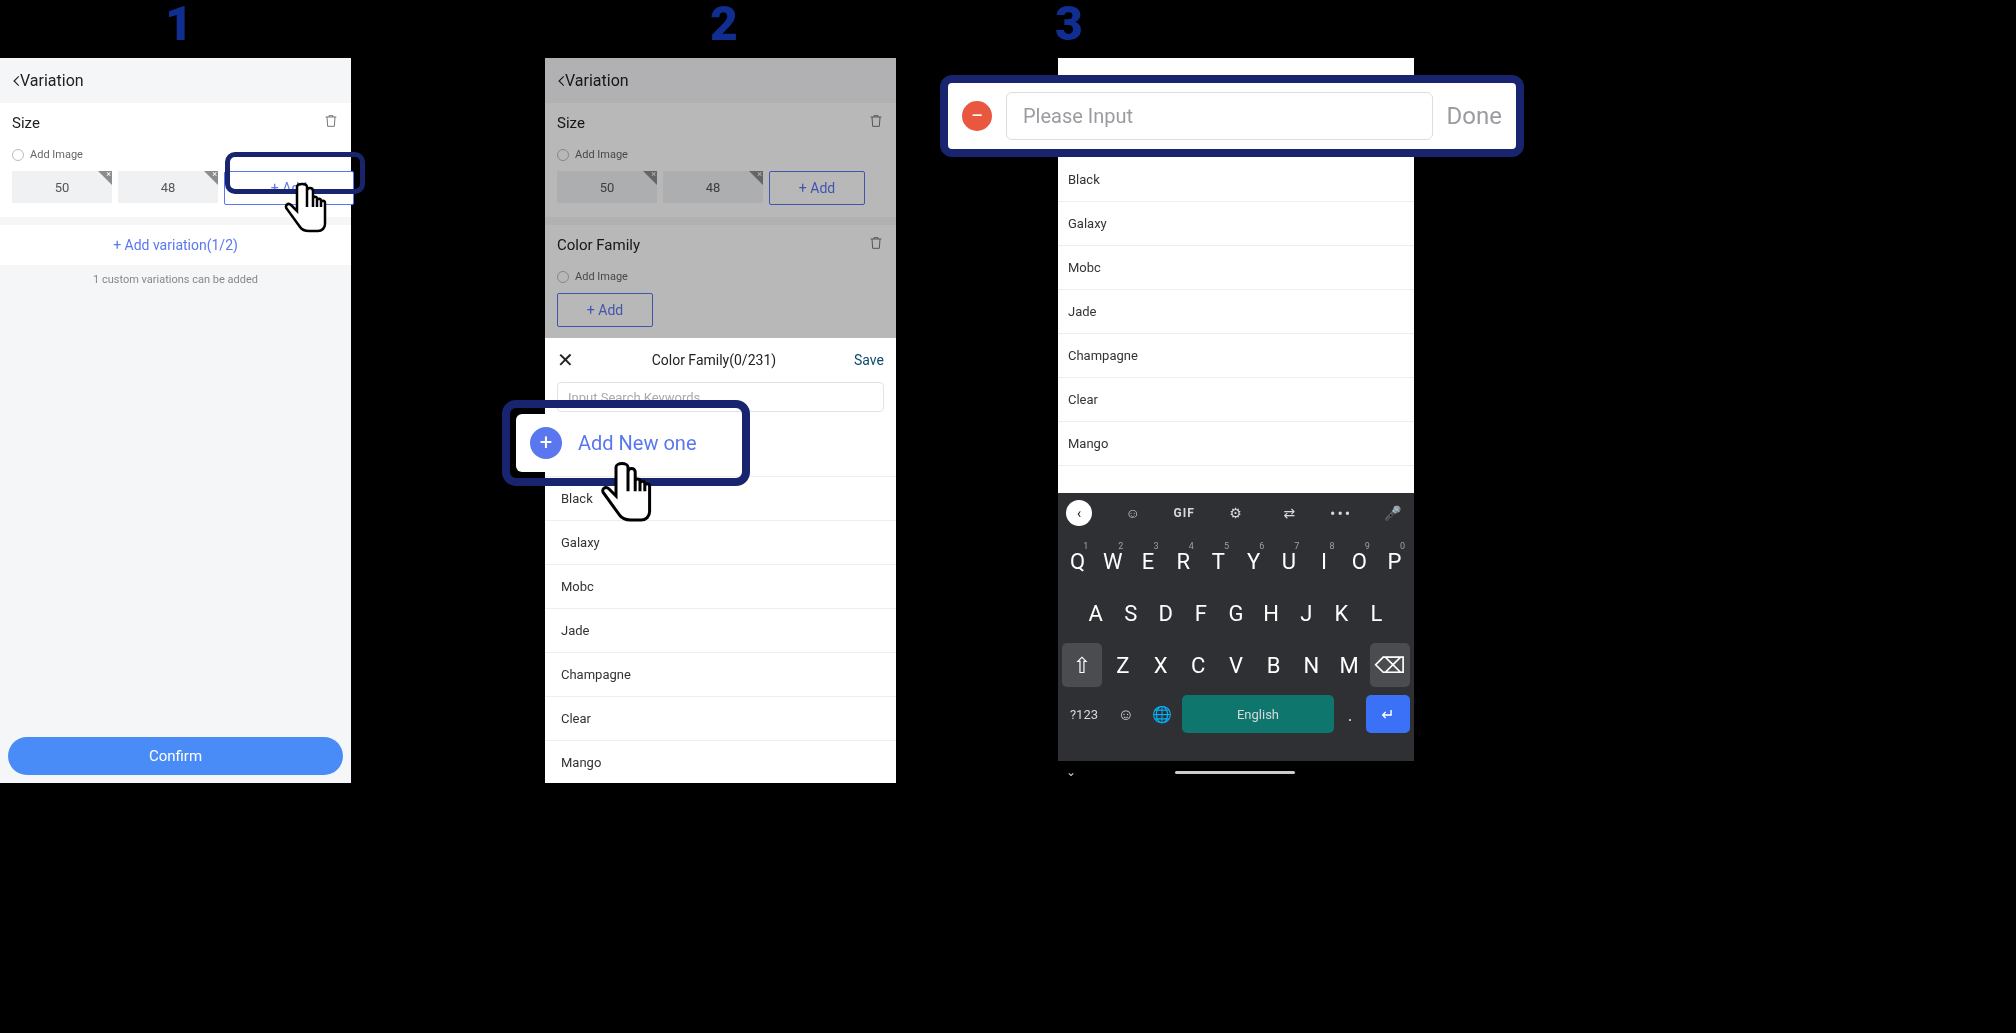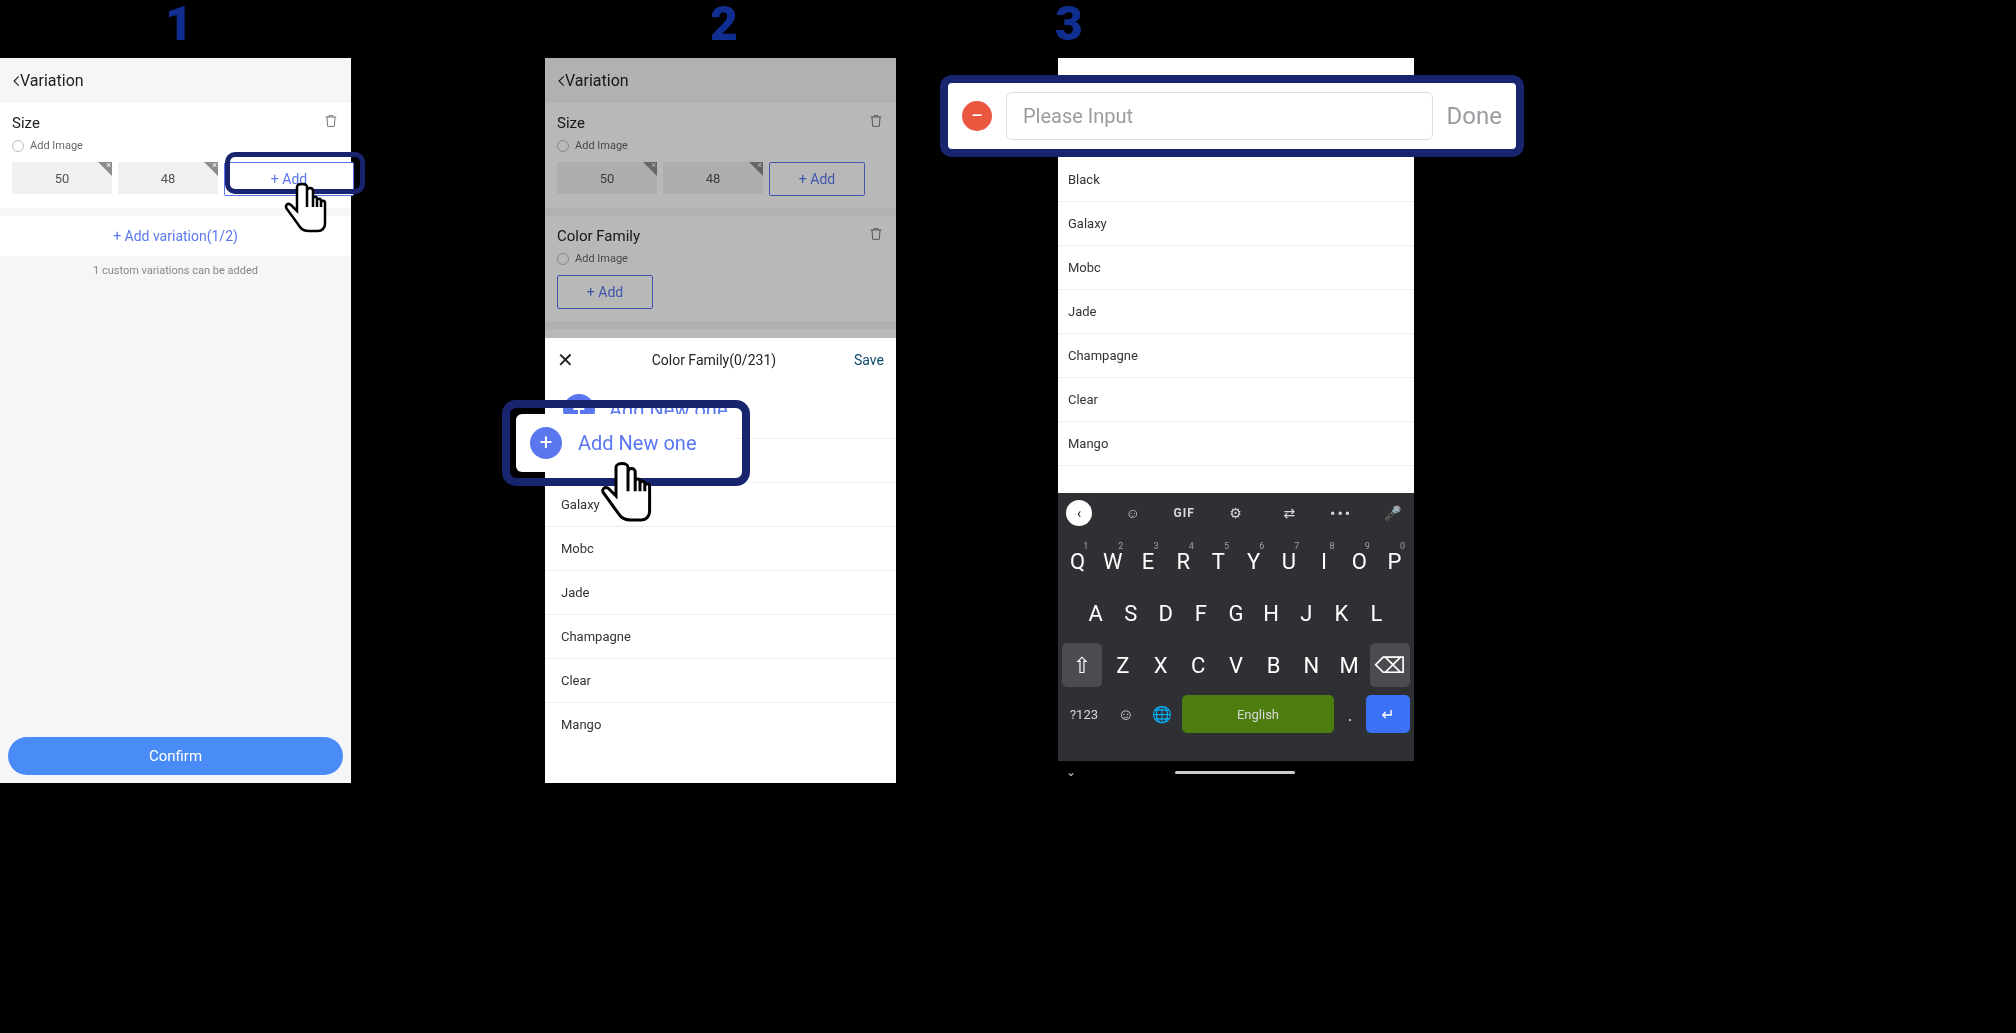--- a/index.html
+++ b/index.html
@@ -24,21 +24,21 @@
 }
 .hdr1 .back svg { stroke: #222; }
 .hdr1 .title { flex:1; text-align:left; font-size:16px; color:#222;margin-left:20px; }
 
 .card {
   background:#fff; margin:0 0 8px 0; padding:10px 12px 12px 12px;
 }
 .sec-title-row { display:flex; align-items:center; justify-content:space-between;gap:48px; }
 .sec-title { font-size:15px; color:#222; }
 .trash-icon { width:16px; height:16px; }
-.add-image-row { display:flex; align-items:center; gap:6px; margin-top:6px; }
+.add-image-row { display:flex; align-items:center; gap:6px; margin-top:15px; }
 .radio-dot { width:12px; height:12px; border:1px solid #bbb; border-radius:50%; }
 .add-image-text { font-size:11px; color:#666; }
 
 .chip-row { display:flex; gap:6px; margin-top:10px; }
 .chip {
   flex:0 0 auto; width:100px; height:32px; background:#f0f1f3;
   display:flex; align-items:center; justify-content:center; font-size:13px; color:#555;
   position:relative;
 }
 .chip .x-corner {
@@ -169,21 +169,21 @@
 }
 .kb-row4 { align-items:center; }
 .kb-row4 .k-mode {
   flex:0 0 44px; height:38px; background:transparent; color:#d7d8da; font-size:13px;
   display:flex; align-items:center; justify-content:center;
 }
 .kb-row4 .k-icon {
   flex:0 0 32px; height:38px; color:#d7d8da; display:flex; align-items:center; justify-content:center; font-size:16px;
 }
 .kb-row4 .spacebar {
-  flex:1; height:38px; background:#4d7c0f; border-radius:5px; color:#d7d8da;
+  flex:1; height:38px; background:#0f766e; border-radius:5px; color:#d7d8da;
   display:flex; align-items:center; justify-content:center; font-size:13px;
 }
 .kb-row4 .period { flex:0 0 24px; color:#d7d8da; text-align:center; font-size:18px; }
 .kb-row4 .enter {
   flex:0 0 44px; height:38px; background:#3a71f6; border-radius:5px; color:#fff;
   display:flex; align-items:center; justify-content:center;
 }
 .nav-handle { height:22px; display:flex; align-items:center; justify-content:space-between; padding:0 8px; background:#000;}
 .nav-handle .chev { color:#ccc; font-size:12px; }
 .nav-handle .bar { width:120px; height:3px; background:#ccc; border-radius:2px; margin:0 auto;}
@@ -321,20 +321,21 @@
   </div>
 
   <div class="dim-overlay"></div>
 
   <div class="sheet">
     <div class="sheet-hdr">
       <div class="x">✕</div>
       <div class="t">Color Family(0/231)</div>
       <div class="save">Save</div>
     </div>
+    <div class="search-box">Input Search Keywords</div>
     <div class="add-new-row">
       <div class="plus-circle">+</div>
       <div class="add-new-text">Add New one</div>
     </div>
     <div class="opt-list">
       <div class="opt-item">Black</div>
       <div class="opt-item">Galaxy</div>
       <div class="opt-item">Mobc</div>
       <div class="opt-item">Jade</div>
       <div class="opt-item">Champagne</div>

